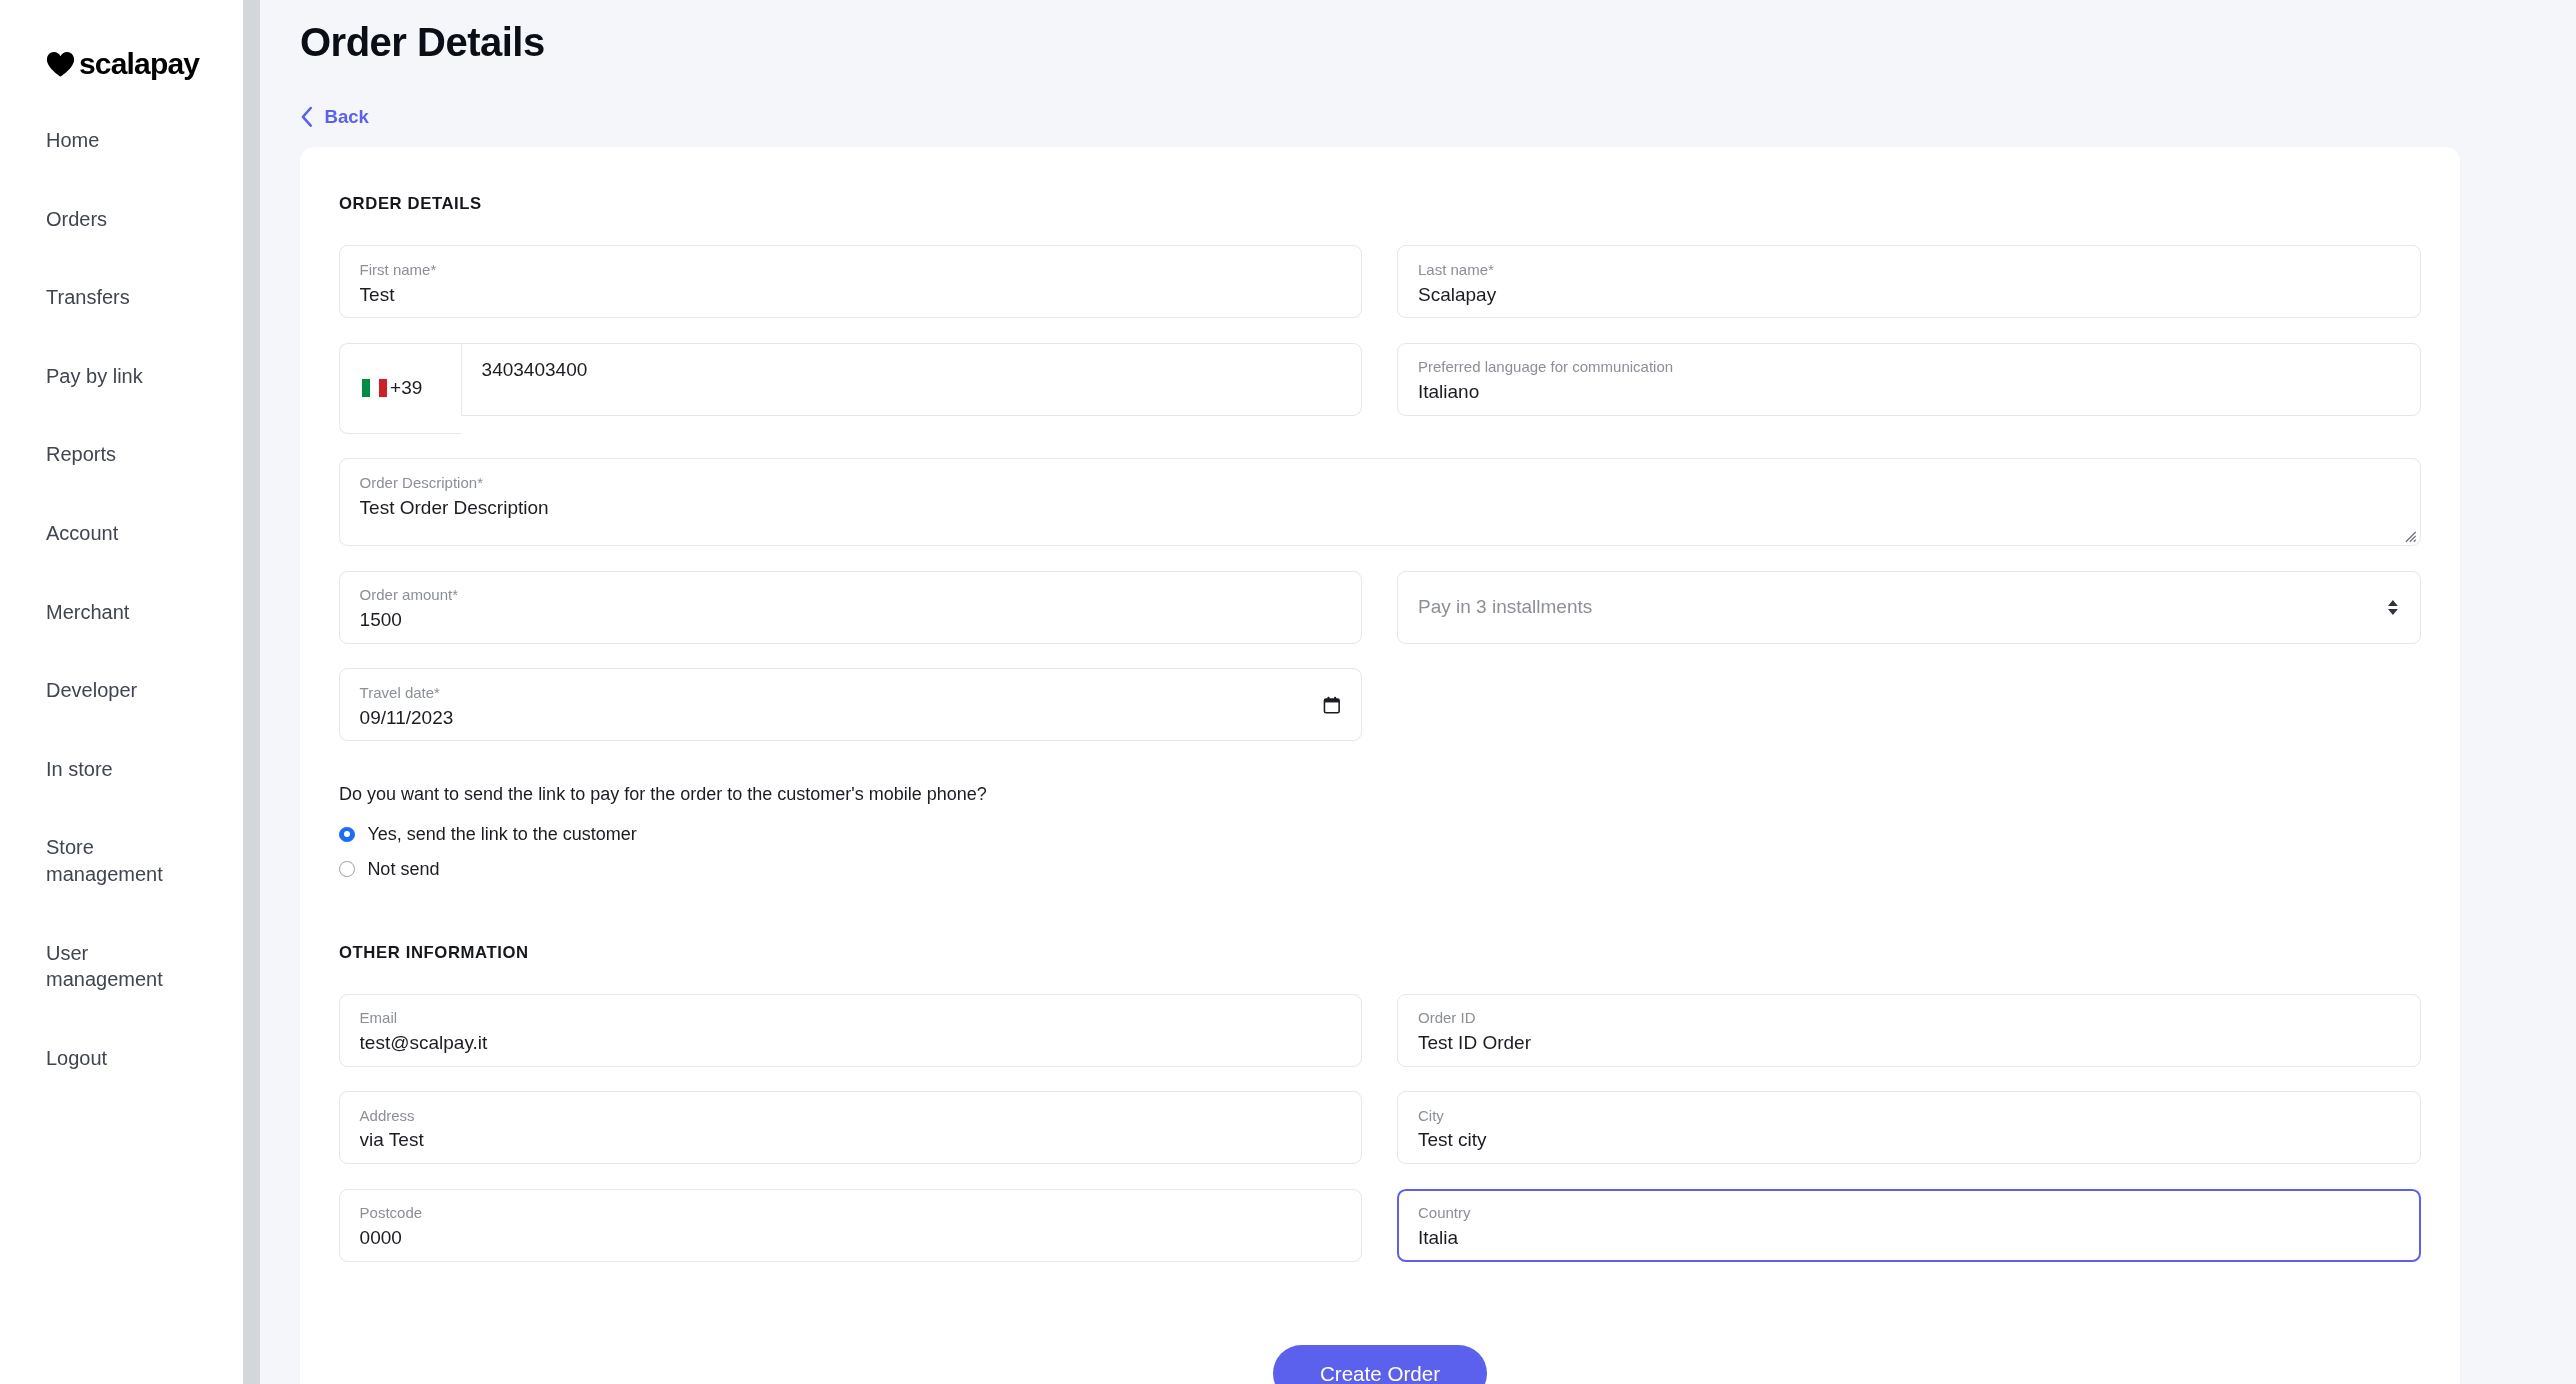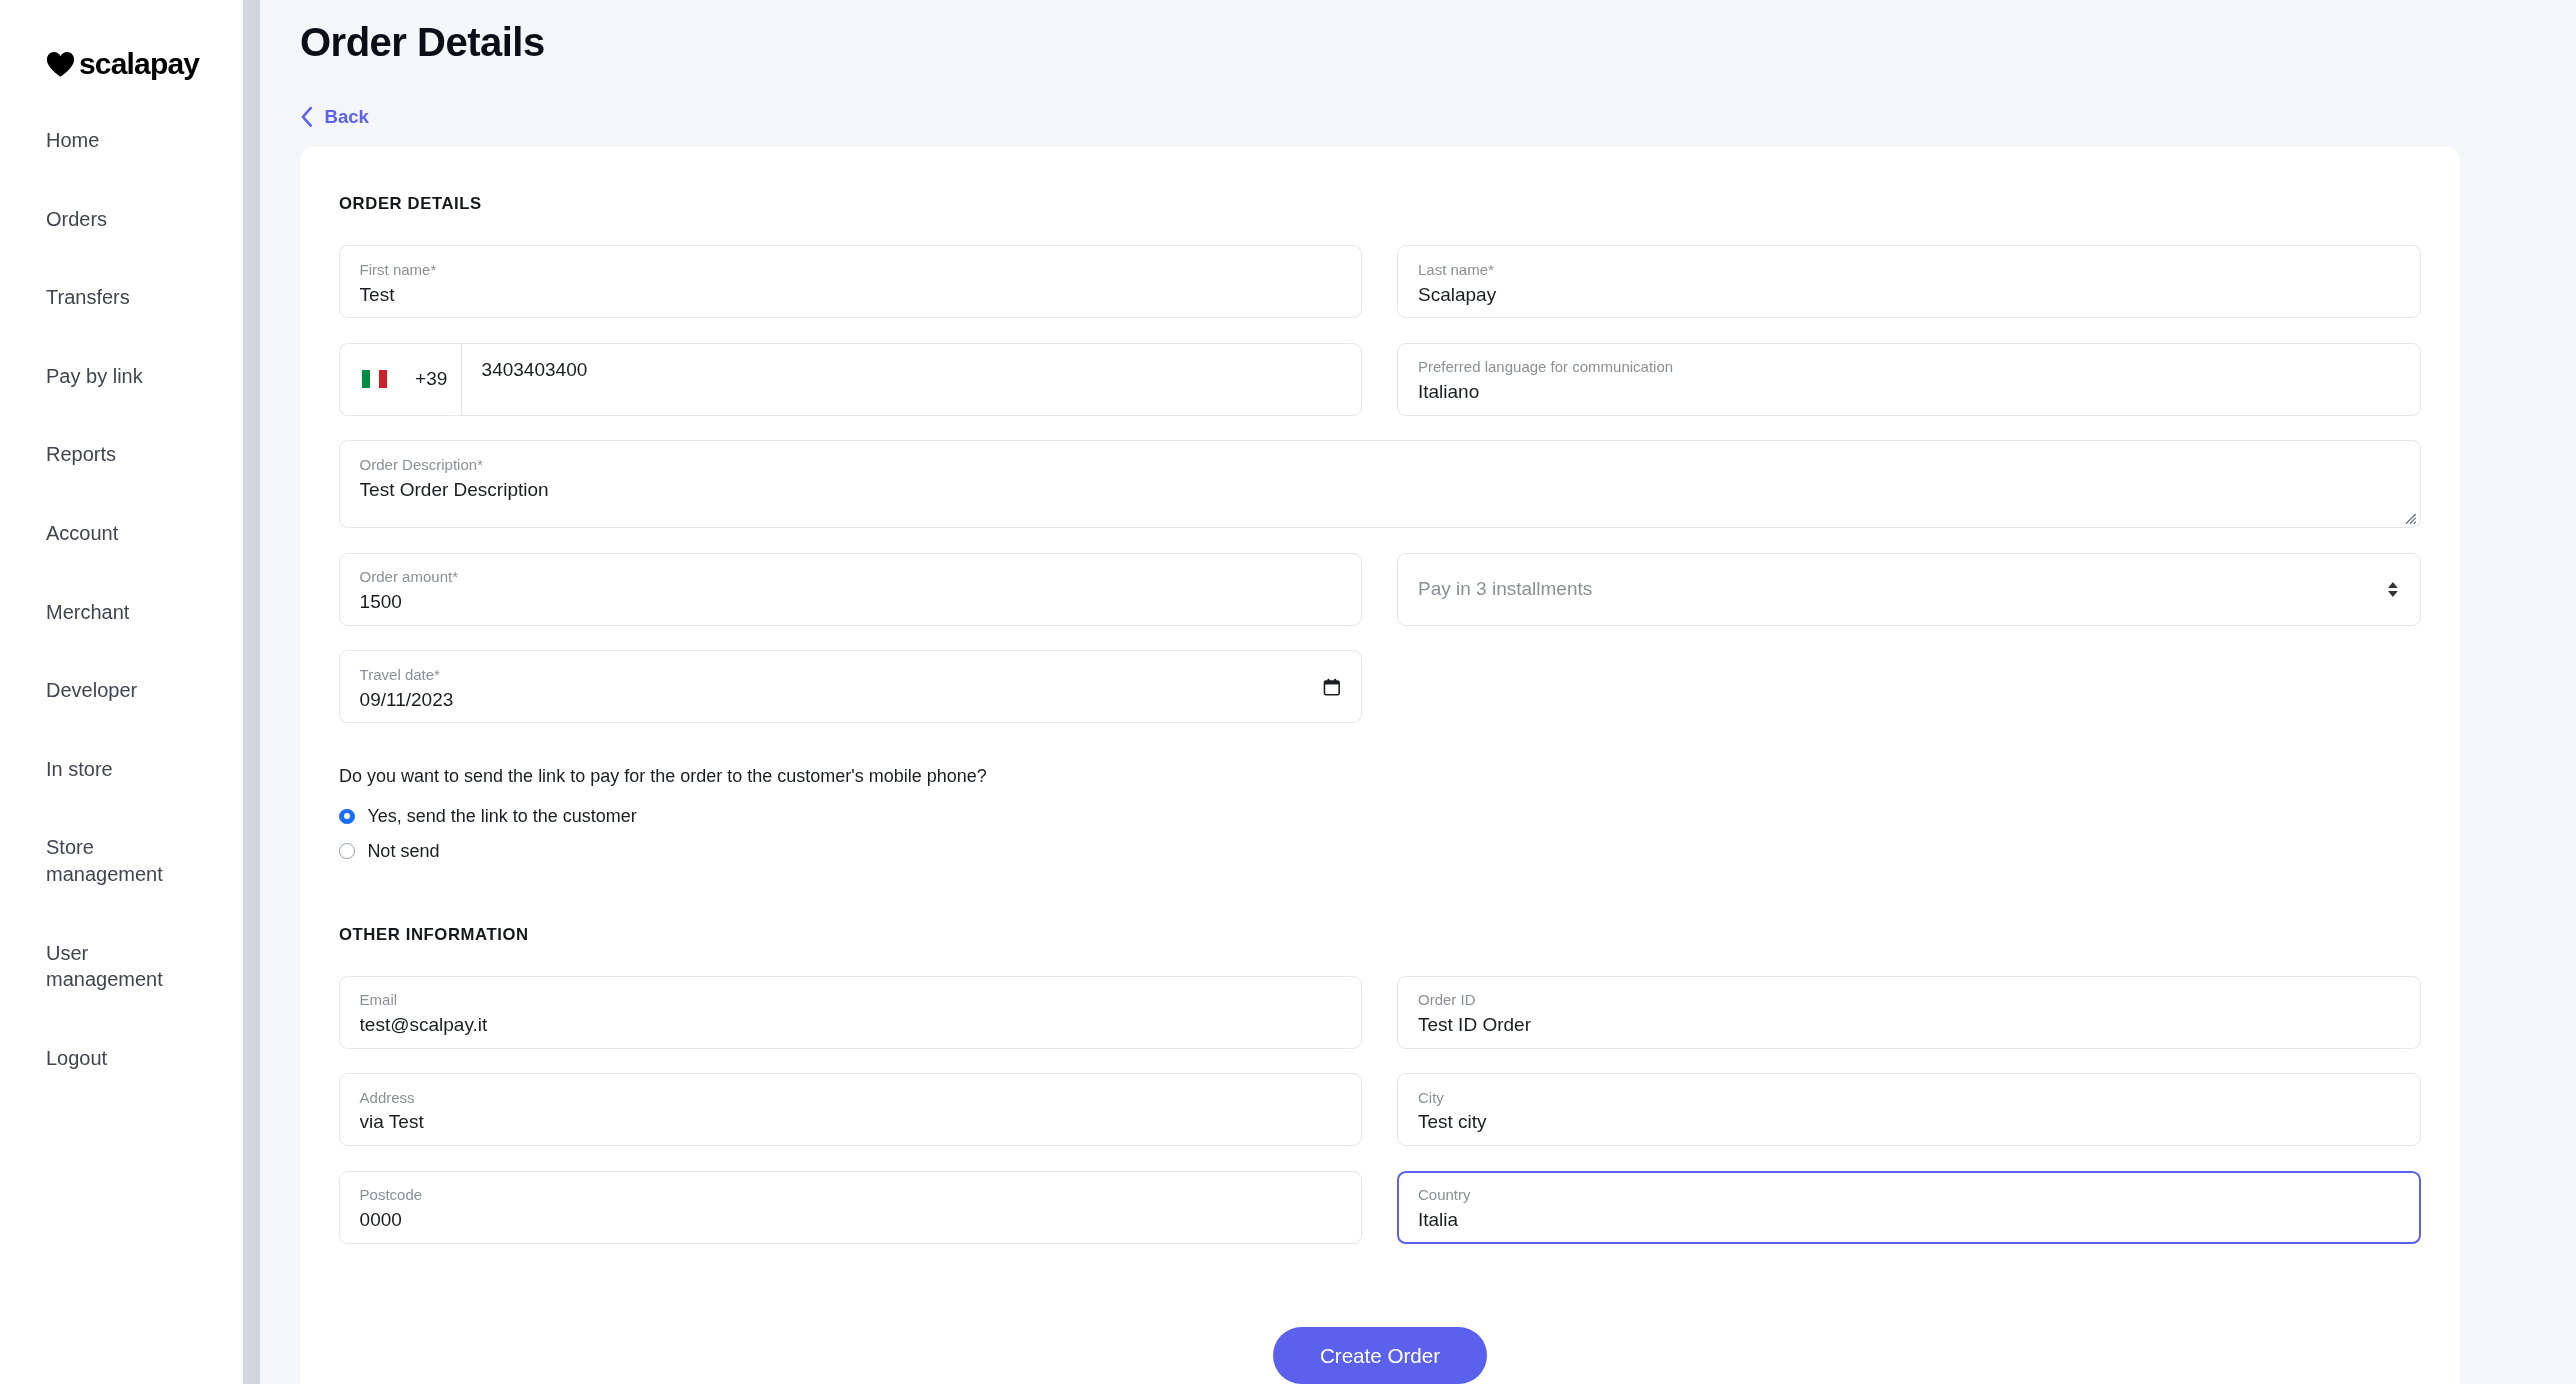--- a/index.html
+++ b/index.html
@@ -91,24 +91,24 @@
   .field-value {
     font-size: 19px; color: #1b1d23; line-height: 1.3;
     background: transparent; border: none; outline: none; padding: 0;
     font-family: "Liberation Sans", sans-serif;
     width: 100%;
   }
 
   
   .phone-row { display: flex; width: 100%; margin-bottom: 24.5px; }
   .phone-prefix {
-    width: 122px; min-width: 122px; height: 73px;
+    width: 122px; min-width: 122px; height: 91px;
     border: 1px solid #e3e6ea; border-right: none;
     border-radius: 8.8px 0 0 8.8px;
-    display: flex; align-items: center; gap: 28px;
+    display: flex; align-items: center; gap: 3px;
     padding-left: 21.6px; background: #ffffff; cursor: pointer;
   }
   .flag { width: 25.5px; height: 18.6px; display: flex; flex: none;
           box-shadow: 0 0 0 0.5px rgba(0,0,0,0.05); }
   .flag span { flex: 1; height: 100%; }
   .flag .g { background: #008c45; }
   .flag .w { background: #ffffff; }
   .flag .r { background: #cd212a; }
   .prefix-text { font-size: 19px; color: #1b1d23; }
   .phone-field {

